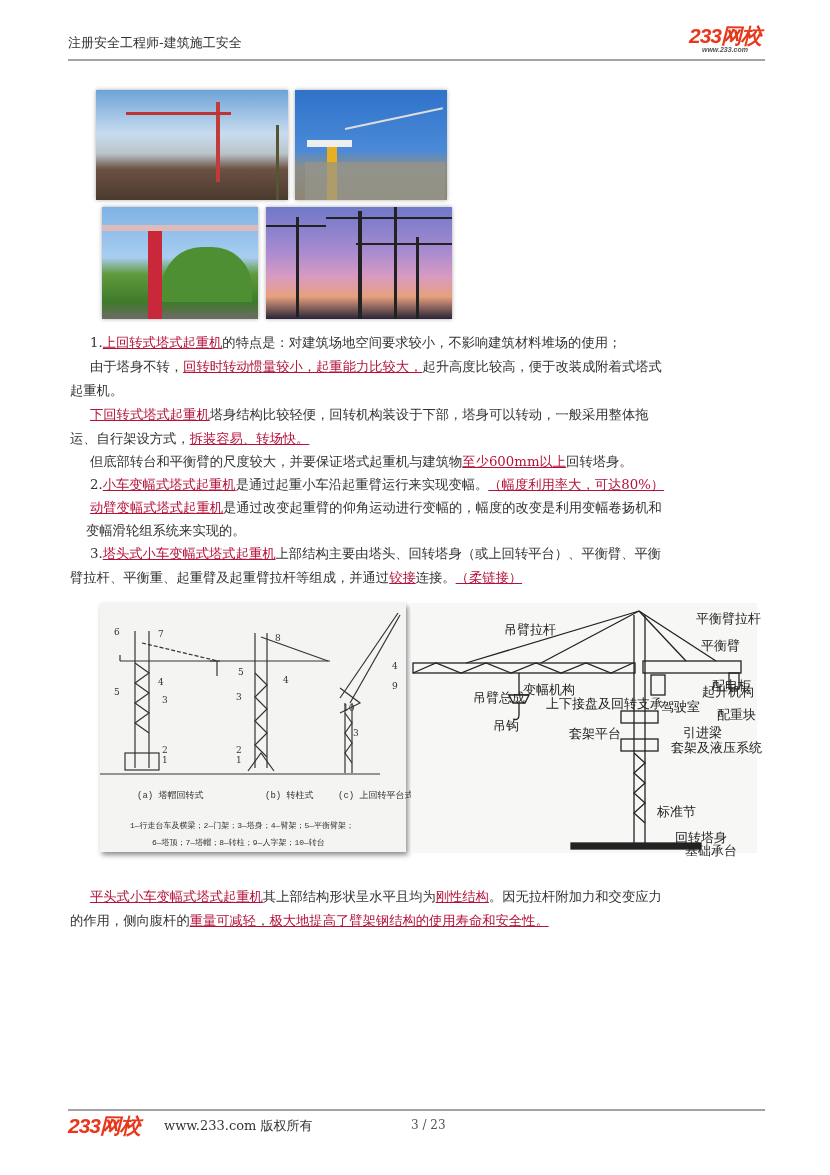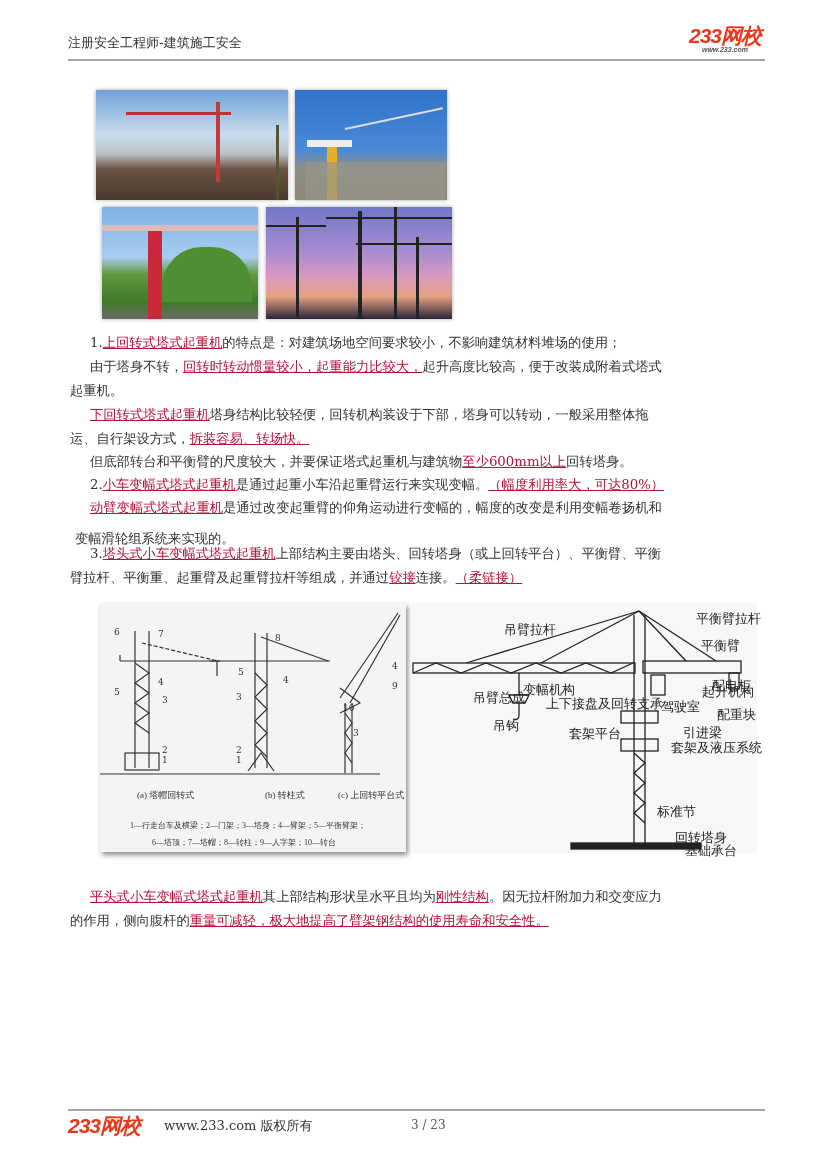--- a/index.html
+++ b/index.html
@@ -33,21 +33,21 @@
   .line { position:absolute; white-space:nowrap; }
   .hl { color:#b5123a; text-decoration:underline; text-decoration-color:#b5123a; }
 
   .diagrams { position:absolute; left:100px; top:603px; width:657px; height:252px; }
   .diag-left { position:absolute; left:0; top:0; width:306px; height:249px; background:#f4f4f2;
                box-shadow:2px 3px 5px rgba(0,0,0,0.45); }
   .diag-right { position:absolute; left:311px; top:0; width:346px; height:250px; background:#f7f7f5; }
   .dlabel { position:absolute; font-size:13px; color:#222; white-space:nowrap;
             font-family:"DejaVu Sans","Liberation Sans",sans-serif; }
   .dcap { position:absolute; font-size:9px; color:#333; white-space:nowrap;
-          font-family:Liberation Serif, serif; }
+          font-family:Liberation Mono, monospace; }
 
   .footer { position:absolute; left:68px; top:1112px; width:697px; height:24px; }
   .footer-logo { position:absolute; left:0; top:0; font-family:"Liberation Sans",sans-serif;
                  font-weight:bold; font-style:italic; font-size:21px; color:#e8381c; letter-spacing:-1px; }
   .footer-copy { position:absolute; left:96px; top:5px; font-size:13px; color:#333; }
   .footer-page { position:absolute; left:343px; top:6px; font-size:12px; color:#555; }
 </style>
 </head>
 <body>
 
@@ -90,21 +90,21 @@
 
 <div class="text">
   <div class="line" style="left:20px;top:331px;"><span>1.</span><span class="hl">上回转式塔式起重机</span><span>的特点是：对建筑场地空间要求较小，不影响建筑材料堆场的使用；</span></div>
   <div class="line" style="left:20px;top:355px;"><span>由于塔身不转，</span><span class="hl">回转时转动惯量较小，起重能力比较大，</span><span>起升高度比较高，便于改装成附着式塔式</span></div>
   <div class="line" style="left:0;top:379px;"><span>起重机。</span></div>
   <div class="line" style="left:20px;top:403px;"><span class="hl">下回转式塔式起重机</span><span>塔身结构比较轻便，回转机构装设于下部，塔身可以转动，一般采用整体拖</span></div>
   <div class="line" style="left:0;top:427px;"><span>运、自行架设方式，</span><span class="hl">拆装容易、转场快。</span></div>
   <div class="line" style="left:20px;top:450px;"><span>但底部转台和平衡臂的尺度较大，并要保证塔式起重机与建筑物</span><span class="hl">至少600mm以上</span><span>回转塔身。</span></div>
   <div class="line" style="left:20px;top:473px;"><span>2.</span><span class="hl">小车变幅式塔式起重机</span><span>是通过起重小车沿起重臂运行来实现变幅。</span><span class="hl">（幅度利用率大，可达80%）</span></div>
   <div class="line" style="left:20px;top:496px;"><span class="hl">动臂变幅式塔式起重机</span><span>是通过改变起重臂的仰角运动进行变幅的，幅度的改变是利用变幅卷扬机和</span></div>
-  <div class="line" style="left:5px;top:519px;margin-top:8px;"><span>变幅滑轮组系统来实现的。</span></div>
+  <div class="line" style="left:16px;top:519px;"><span>变幅滑轮组系统来实现的。</span></div>
   <div class="line" style="left:20px;top:542px;text-align:center;"><span>3.</span><span class="hl">塔头式小车变幅式塔式起重机</span><span>上部结构主要由塔头、回转塔身（或上回转平台）、平衡臂、平衡</span></div>
   <div class="line" style="left:0;top:566px;"><span>臂拉杆、平衡重、起重臂及起重臂拉杆等组成，并通过</span><span class="hl">铰接</span><span>连接。</span><span class="hl">（柔链接）</span></div>
   <div class="line" style="left:20px;top:885px;"><span class="hl">平头式小车变幅式塔式起重机</span><span>其上部结构形状呈水平且均为</span><span class="hl">刚性结构</span><span>。因无拉杆附加力和交变应力</span></div>
   <div class="line" style="left:0;top:909px;"><span>的作用，侧向腹杆的</span><span class="hl">重量可减轻，极大地提高了臂架钢结构的使用寿命和安全性。</span></div>
 </div>
 
 <div class="diagrams">
   <div class="diag-left">
     <svg width="306" height="249">
       <g stroke="#333" fill="none" stroke-width="1.2">

